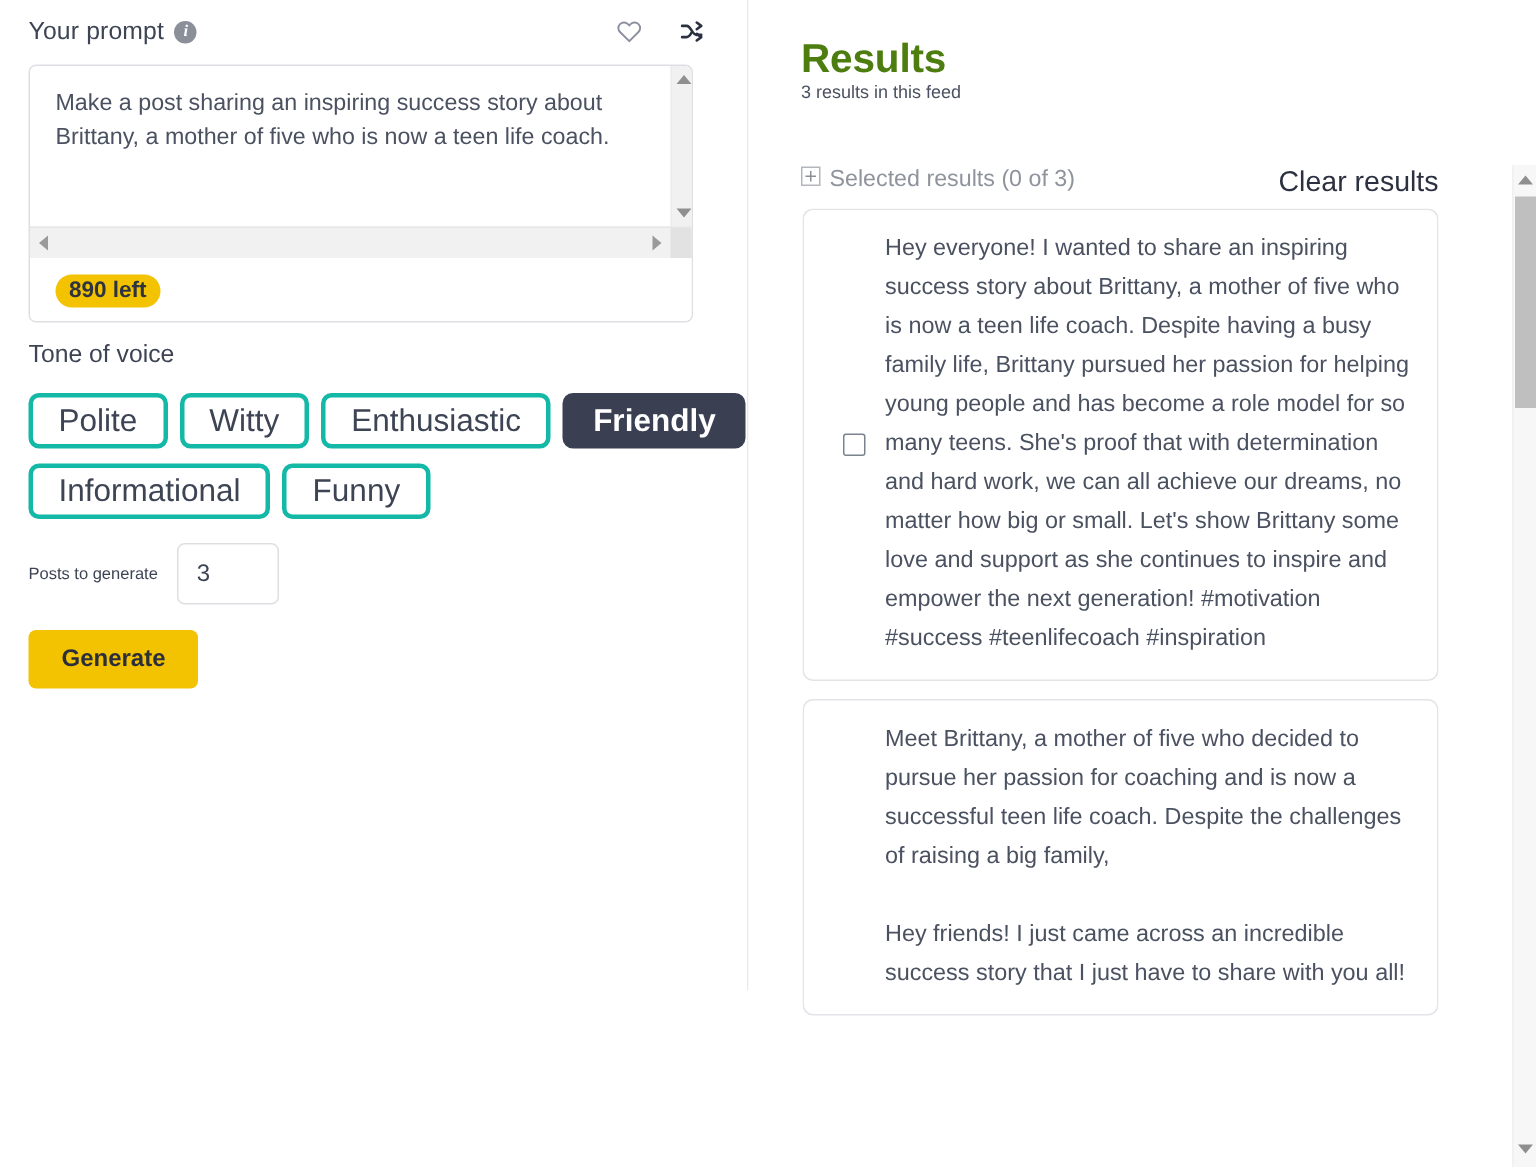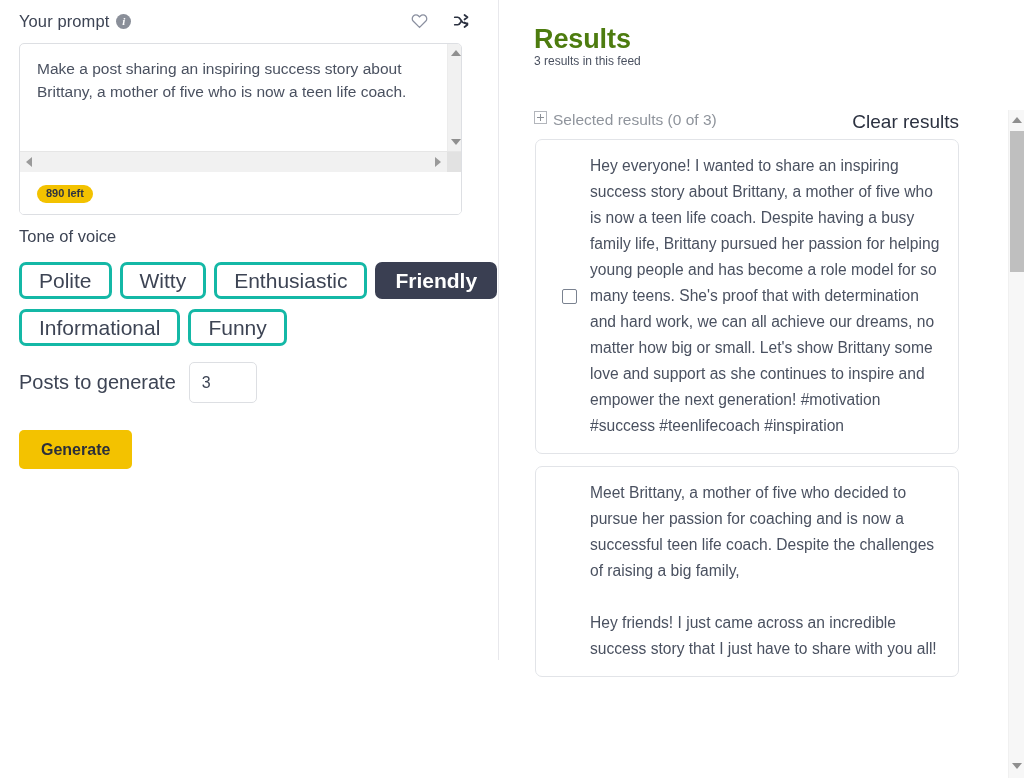--- a/index.html
+++ b/index.html
@@ -144,21 +144,21 @@
     left: 0; top: 128px;
     width: 443px; height: 44px;
     background: #fff;
     display: flex;
     align-items: center;
     padding-left: 17px;
   }
   .count-badge {
     background: #f3c200;
     color: #2e3340;
-    font-size: 11px;
+    font-size: 15px;
     font-weight: bold;
     border-radius: 11px;
     padding: 3px 9px 4px 9px;
     line-height: 1;
   }
 
   .tone-label {
     position: absolute;
     left: 19px; top: 227px;
     font-size: 16.5px;
@@ -192,38 +192,38 @@
     font-weight: bold;
   }
 
   .posts-row {
     position: absolute;
     left: 19px; top: 362px;
     display: flex;
     align-items: center;
   }
   .posts-label {
-    font-size: 20px;
+    font-size: 11px;
     color: #3d4454;
     margin-right: 13px;
   }
   .posts-input {
     width: 68px; height: 41px;
     border: 1px solid #dddfe3;
     border-radius: 5px;
     background: #fff;
     font-size: 16px;
     color: #3d4454;
     padding-left: 12px;
     font-family: "Liberation Sans", sans-serif;
   }
 
   .generate-btn {
     position: absolute;
-    left: 19px; top: 430px;
+    left: 19px; top: 420px;
     background: #f3c200;
     border: none;
     border-radius: 5px;
     color: #2b2f3a;
     font-size: 16px;
     font-weight: bold;
     height: 39px;
     padding: 0 22px;
     cursor: pointer;
     font-family: "Liberation Sans", sans-serif;

